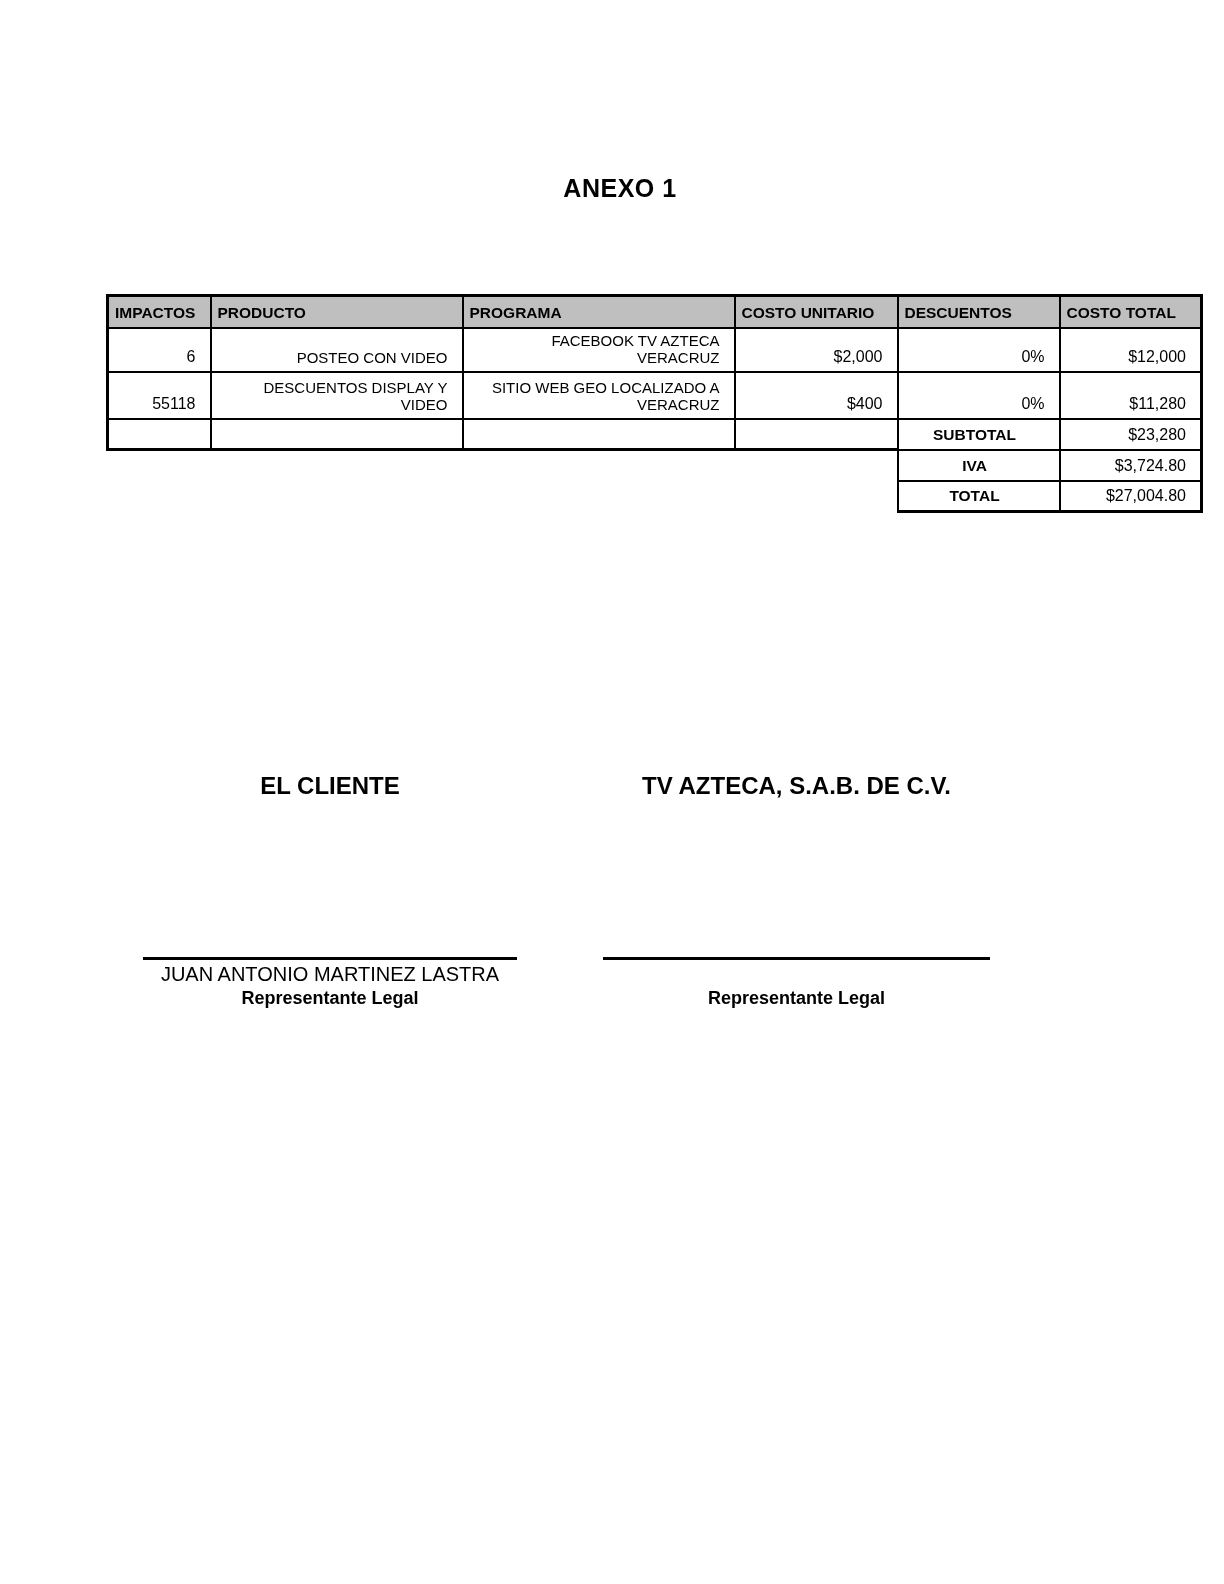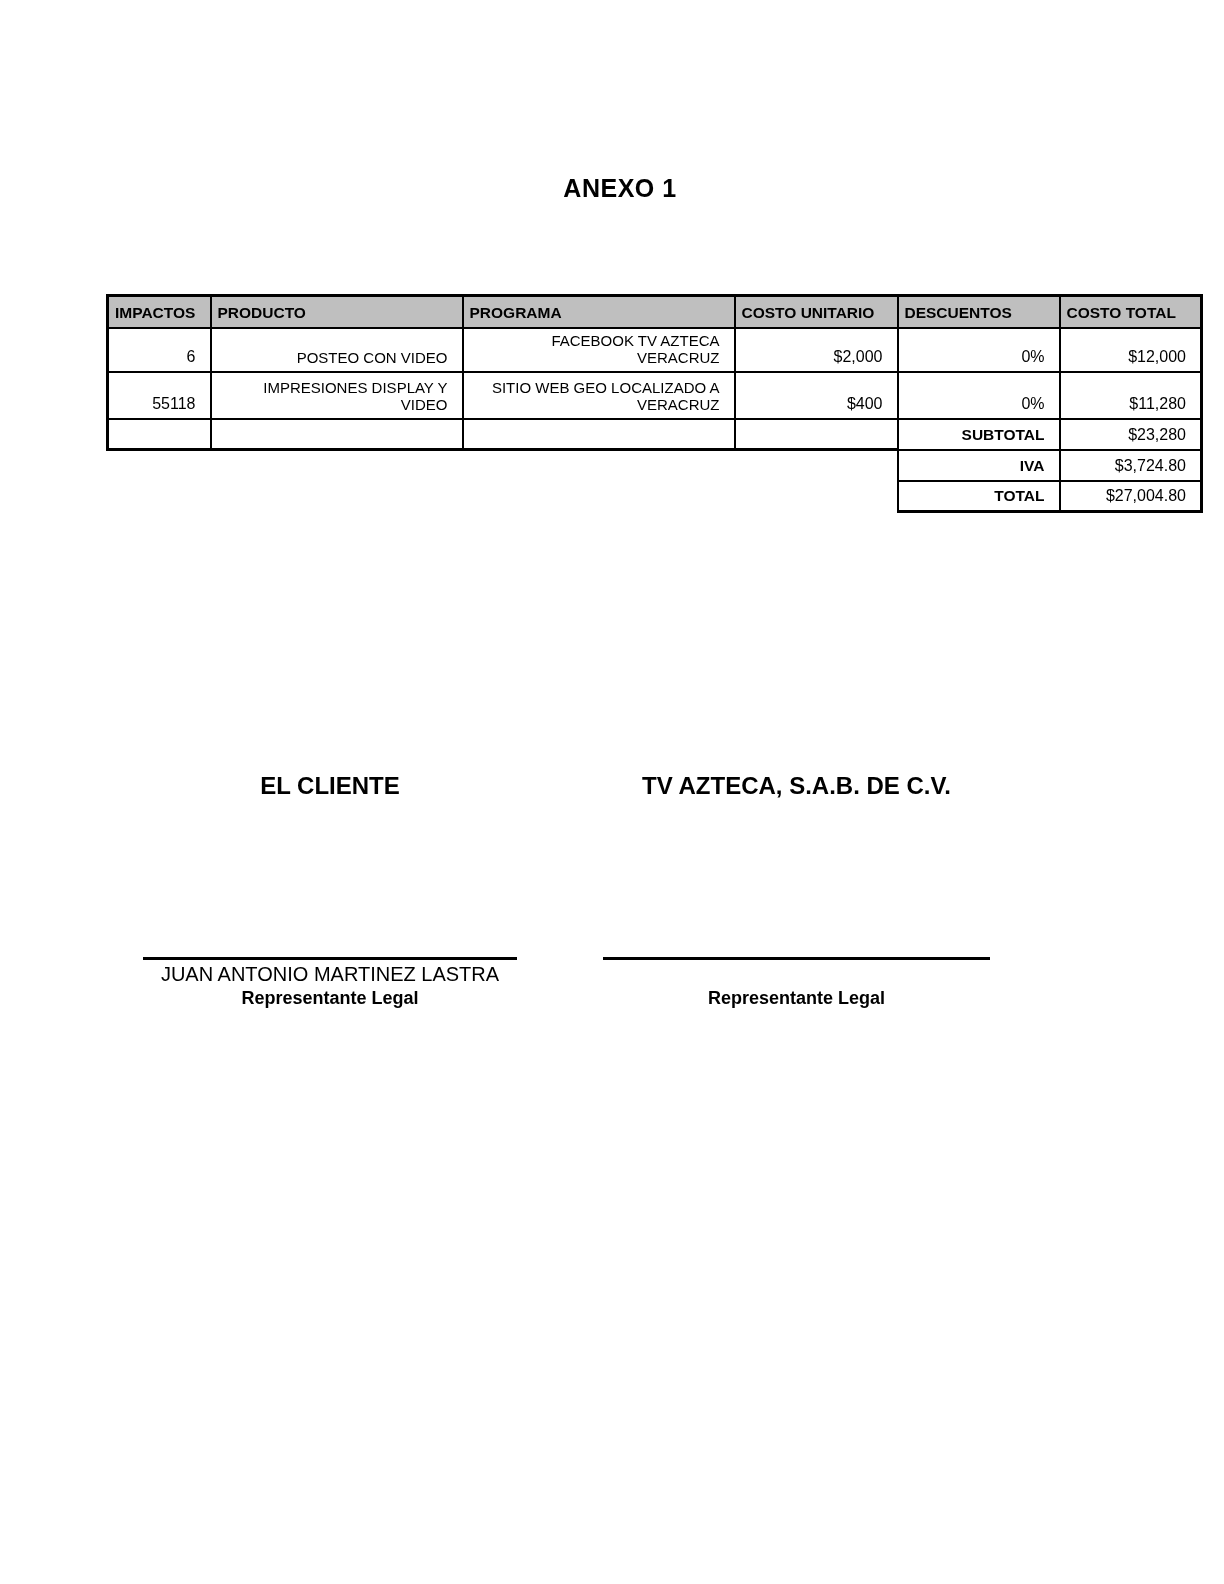--- a/index.html
+++ b/index.html
@@ -45,21 +45,21 @@
     overflow: hidden;
   }
   .cost-table th {
     background: #BFBFBF;
     text-align: left;
     font-weight: bold;
     font-size: 15.5px;
   }
   .cost-table .num { text-align: right; font-size: 16px; }
   .cost-table .txt { text-align: right; }
-  .cost-table .lbl { text-align: right; font-weight: bold; font-size: 15.5px; }
+  .cost-table .lbl { text-align: center; font-weight: bold; font-size: 15.5px; }
   .cost-table .pre { white-space: pre-line; }
   .cost-table .nob { border: none; background: transparent; }
   
   .bt3 { border-top-width: 3px !important; }
   .bl3 { border-left-width: 3px !important; }
   .br3 { border-right-width: 3px !important; }
   .bb3 { border-bottom-width: 3px !important; margin-left: 33px; }
   tr.h-header { height: 32px; }
   tr.h-row1 { height: 32px; }
   tr.h-row2 { height: 47px; }
@@ -138,21 +138,21 @@
       <tr class="h-row1">
         <td class="num bl3">6</td>
         <td class="txt">POSTEO CON VIDEO</td>
         <td class="txt pre">FACEBOOK TV AZTECA  VERACRUZ</td>
         <td class="num">$2,000</td>
         <td class="num">0%</td>
         <td class="num br3">$12,000</td>
       </tr>
       <tr class="h-row2">
         <td class="num bl3">55118</td>
-        <td class="txt">IMPRESIONES DISPLAY Y VIDEO</td>
+        <td class="txt">DESCUENTOS DISPLAY Y VIDEO</td>
         <td class="txt pre">SITIO WEB GEO LOCALIZADO A
 VERACRUZ</td>
         <td class="num">$400</td>
         <td class="num">0%</td>
         <td class="num br3">$11,280</td>
       </tr>
       <tr class="h-row3">
         <td class="bl3 bb3"></td>
         <td class="bb3"></td>
         <td class="bb3"></td>

